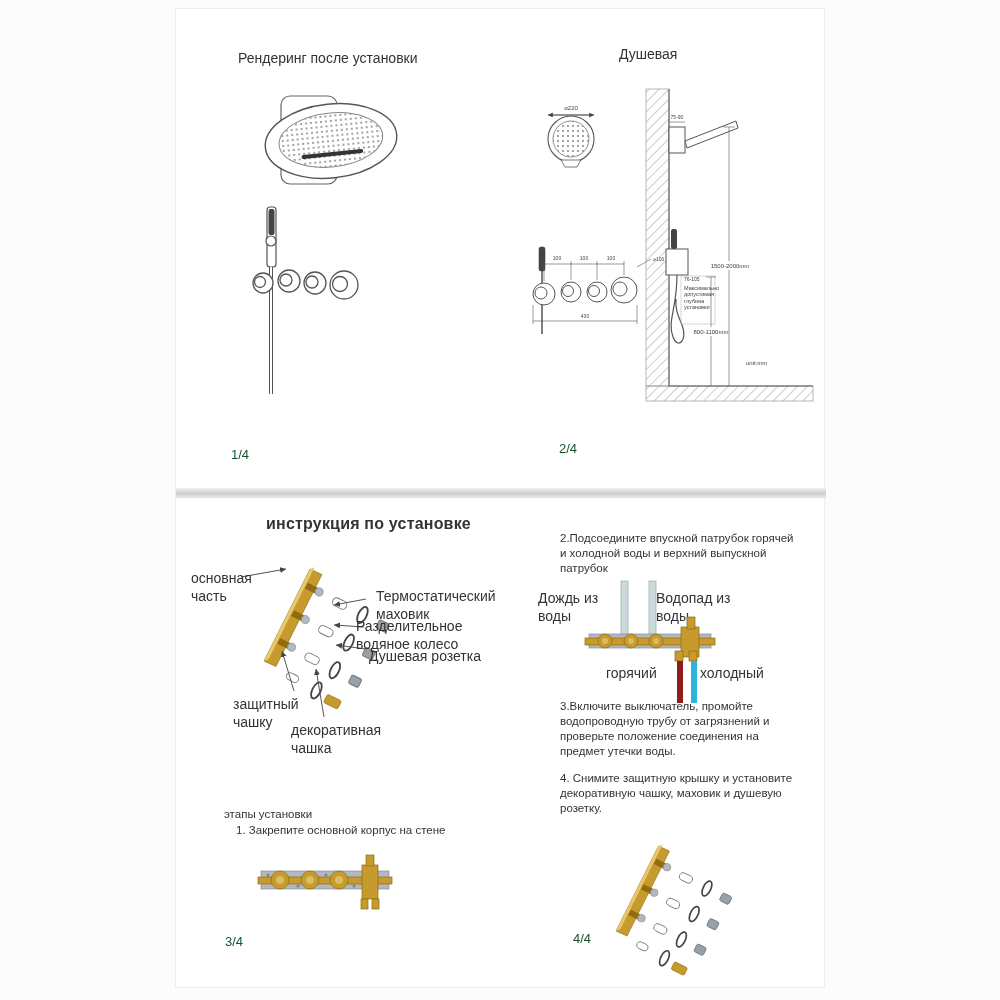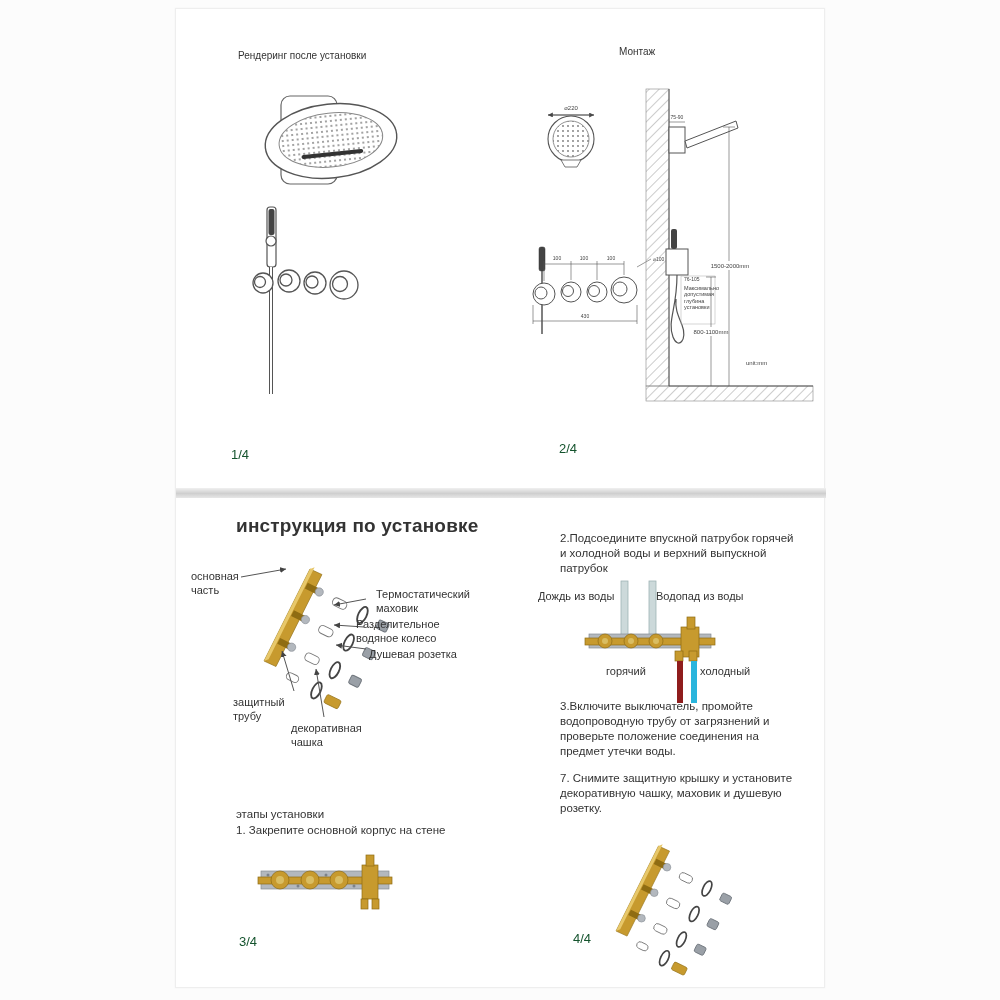--- a/index.html
+++ b/index.html
@@ -6,23 +6,23 @@
     --brass:#c79a2e; --brass-hi:#e8c86a; --brass-dark:#8f6c12;
     --plate-gray:#b3b8be; --hot:#8f1d1d; --cold:#2ab5dd;
     --inlet:#ccd9da; --line:#555555; --ink:#333333;
   }
   *{margin:0;padding:0;box-sizing:border-box;}
   html,body{width:1000px;height:1000px;background:#fcfcfc;overflow:hidden;
     font-family:"Liberation Sans", sans-serif;color:var(--ink);}
   #canvas{position:relative;width:1000px;height:1000px;}
   #sheet{position:absolute;left:175px;top:8px;width:650px;height:980px;
     background:#ffffff;border:1px solid #eeeeee;box-shadow:0 0 2px rgba(0,0,0,.04);}
-  .t{position:absolute;font-size:11px;line-height:1.3;color:var(--ink);}
-  .title-sm{font-size:10px;}
-  .bold-title{font-size:19px;font-weight:bold;letter-spacing:.2px;}
+  .t{position:absolute;font-size:14px;line-height:1.3;color:var(--ink);}
+  .title-sm{font-size:14px;}
+  .bold-title{font-size:16px;font-weight:bold;letter-spacing:.2px;margin-left:30px;}
   .page-num{font-size:13px;color:#14532d;}
   .steps{font-size:11.5px;}
   .q{position:absolute;}
   svg .dim{font-family:"Liberation Sans",sans-serif;font-size:6px;fill:#444;}
   svg .dim5{font-family:"Liberation Sans",sans-serif;font-size:5px;fill:#444;}
   .depth-note{font-size:5.5px;line-height:1.15;color:#444;}
   #divider{position:absolute;left:0;top:479px;width:650px;height:10px;
     background:linear-gradient(#f0f0f0,#cfcfcf 55%,#e7e7e7);}
   .fill-brass{fill:var(--brass);stroke:var(--brass-dark);stroke-width:.7;}
   .fill-gray{fill:var(--plate-gray);stroke:#868c93;stroke-width:.7;}
@@ -95,21 +95,21 @@
         <circle cx="139" cy="274" r="11"></circle>
             <circle cx="136" cy="273" r="6"></circle>
         <circle cx="168" cy="276" r="14"></circle>
             <circle cx="164" cy="275" r="7.5"></circle>
       </g>
     </g>
   </svg>
 
   <div class="t page-num" style="left:55px;top:438px">1/4</div>
 
-  <div class="t title-sm" style="left:443px;top:36px">Монтаж</div>
+  <div class="t title-sm" style="left:443px;top:36px">Душевая</div>
 
   <svg class="q" style="left:325px;top:0" width="325" height="480">
 
     <g>
       <line x1="47" y1="106" x2="93" y2="106" class="ln" stroke-width=".8" marker-end="url(#arr)"></line>
       <line x1="93" y1="106" x2="47" y2="106" class="ln" stroke-width=".8" marker-end="url(#arr)"></line>
       <text class="dim" x="70" y="101" text-anchor="middle">⌀220</text>
       <circle cx="70" cy="130" r="23" fill="#fff" stroke="#555" stroke-width="1.1"></circle>
       <circle cx="70" cy="130" r="18" fill="url(#dots)" stroke="#777" stroke-width=".8"></circle>
       <path d="M60,151 L80,151 L76,158 L64,158 Z" fill="#fff" stroke="#555" stroke-width=".8"></path>
@@ -218,27 +218,27 @@
       <rect x="190" y="356" width="8" height="11" class="fill-brass"></rect>
       <rect x="185" y="400" width="7" height="10" class="fill-brass"></rect>
       <rect x="196" y="400" width="7" height="10" class="fill-brass"></rect>
     </g>
   </svg>
 
   <div class="t" style="left:15px;top:560px;width:62px">основная часть</div>
   <div class="t" style="left:200px;top:578px;width:105px">Термостатический маховик</div>
   <div class="t" style="left:180px;top:608px;width:110px">Разделительное водяное колесо</div>
   <div class="t" style="left:193px;top:638px;width:125px">Душевая розетка</div>
-  <div class="t" style="left:57px;top:686px;width:72px">защитный трубу</div>
+  <div class="t" style="left:57px;top:686px;width:72px">защитный чашку</div>
   <div class="t" style="left:115px;top:712px;width:95px">декоративная чашка</div>
 
-  <div class="t steps" style="left:60px;top:798px">этапы установки</div>
+  <div class="t steps" style="left:48px;top:798px">этапы установки</div>
   <div class="t steps" style="left:60px;top:814px;width:260px">1. Закрепите основной корпус на стене</div>
 
-  <div class="t page-num" style="left:63px;top:925px">3/4</div>
+  <div class="t page-num" style="left:49px;top:925px">3/4</div>
 
   <div class="t steps" style="left:384px;top:522px;width:242px">2.Подсоедините впускной патрубок горячей и холодной воды и верхний выпускной патрубок</div>
   <div class="t" style="left:362px;top:580px;width:90px">Дождь из воды</div>
   <div class="t" style="left:480px;top:580px;width:110px">Водопад из воды</div>
 
   <svg class="q" style="left:325px;top:490px" width="325" height="490">
     <g>
       <rect x="120" y="82" width="7" height="55" fill="var(--inlet)" stroke="#9fb3b5" stroke-width=".8"></rect>
       <rect x="148" y="82" width="7" height="55" fill="var(--inlet)" stroke="#9fb3b5" stroke-width=".8"></rect>
     </g>
@@ -258,18 +258,18 @@
     </g>
     <rect x="176" y="162" width="6" height="42" fill="var(--hot)"></rect>
     <rect x="190" y="162" width="6" height="42" fill="var(--cold)"></rect>
     <use href="#exploded" transform="translate(115,432) scale(0.85)"></use>
   </svg>
 
   <div class="t" style="left:430px;top:655px;width:60px;text-align:left">горячий</div>
   <div class="t" style="left:524px;top:655px;width:70px">холодный</div>
 
   <div class="t steps" style="left:384px;top:690px;width:242px">3.Включите выключатель, промойте водопроводную трубу от загрязнений и проверьте положение соединения на предмет утечки воды.</div>
-  <div class="t steps" style="left:384px;top:762px;width:248px">7. Снимите защитную крышку и установите декоративную чашку, маховик и душевую розетку.</div>
+  <div class="t steps" style="left:384px;top:762px;width:248px">4. Снимите защитную крышку и установите декоративную чашку, маховик и душевую розетку.</div>
 
   <div class="t page-num" style="left:397px;top:922px">4/4</div>
 
 </div>
 </div>
 
 </body></html>

